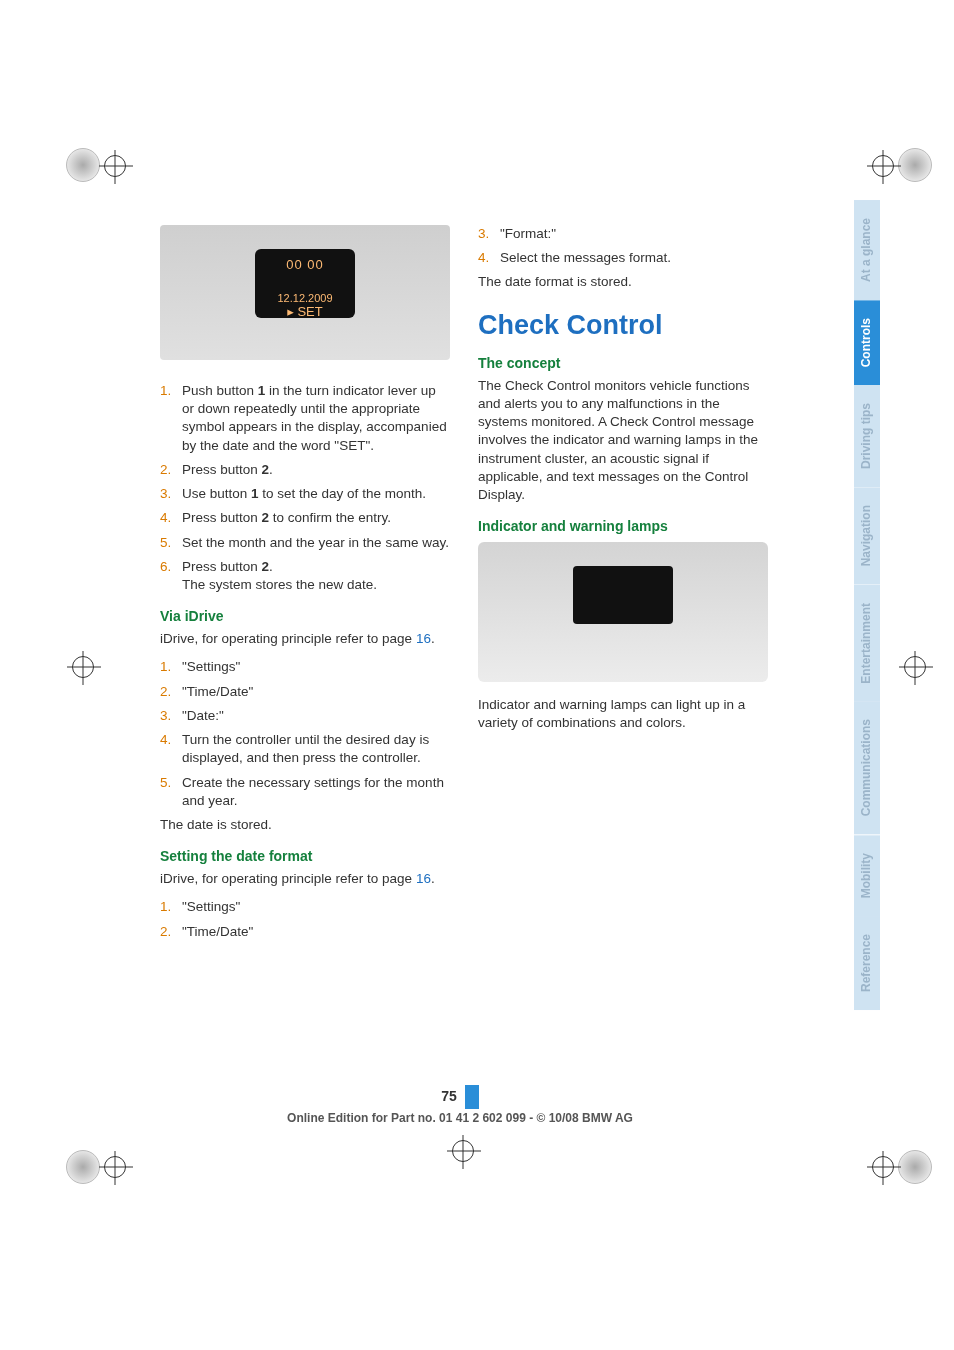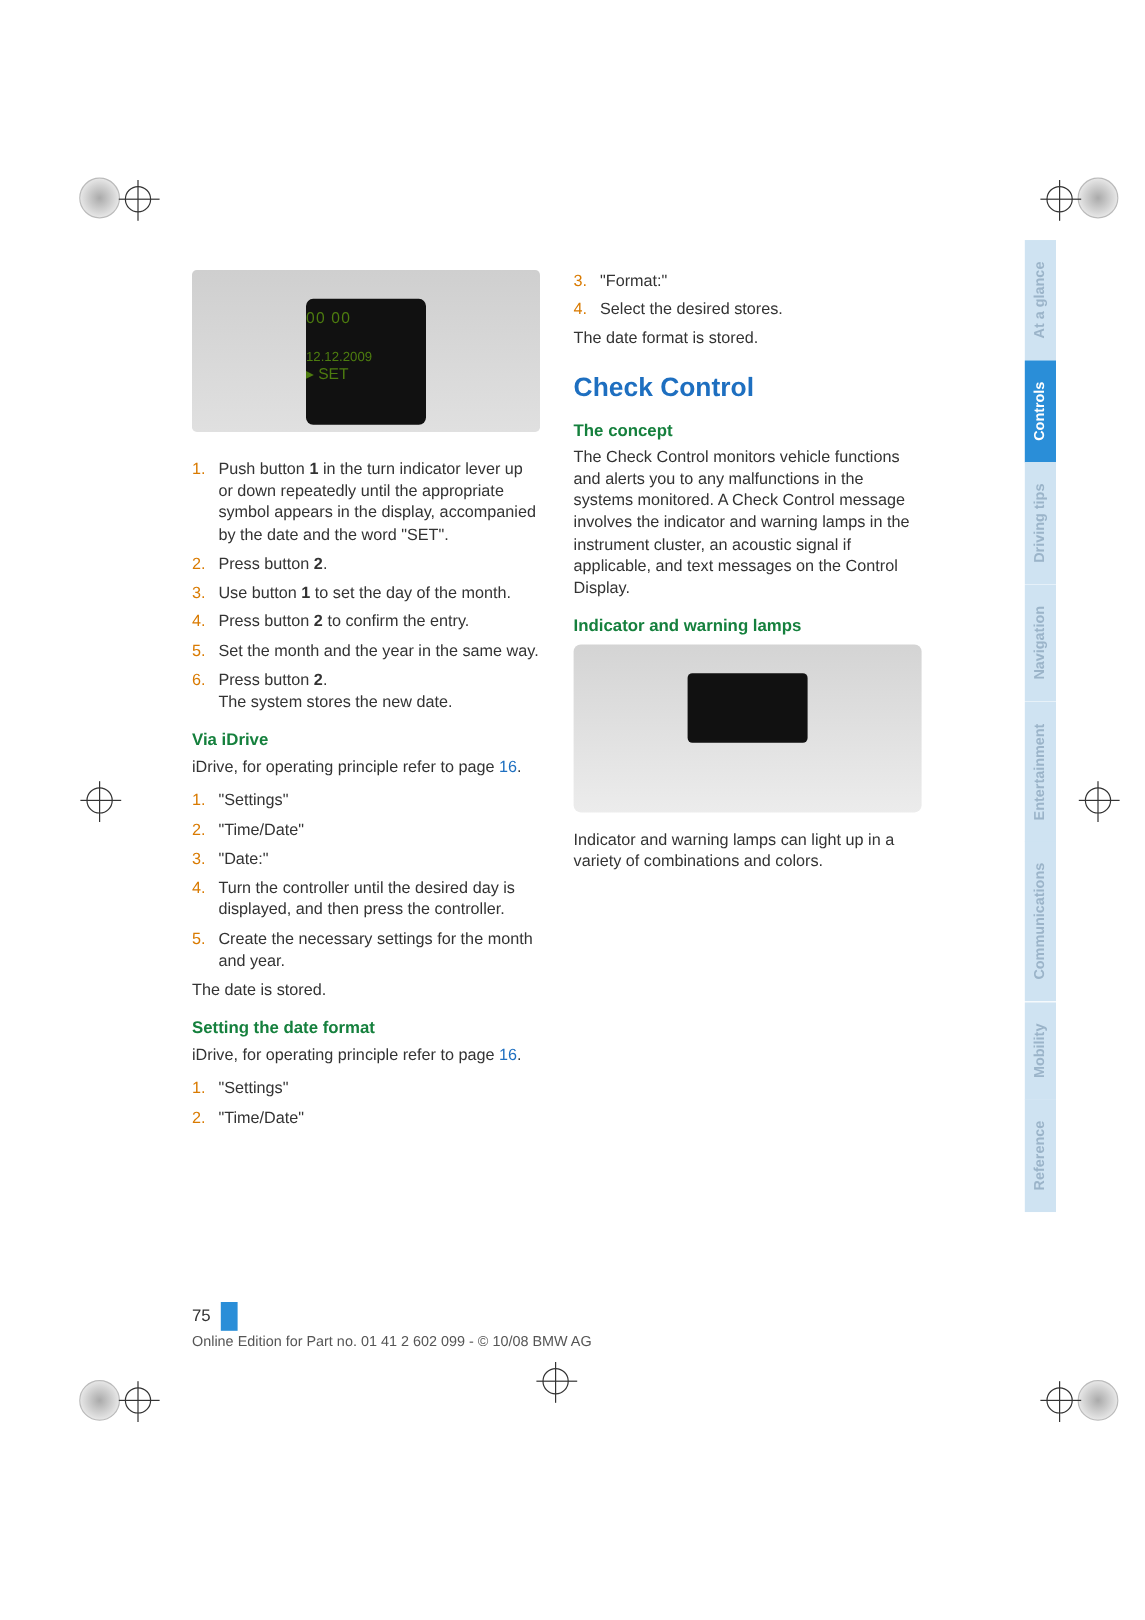--- a/index.html
+++ b/index.html
@@ -31,25 +31,25 @@
     width: 290px;
     height: 135px;
     background: linear-gradient(#cfcfcf,#e0e0e0);
     border-radius: 4px;
     margin-bottom: 22px;
     position: relative;
   }
   .fig-cluster .center-box {
     position:absolute;
     left:95px; top:24px;
-    width:100px; height:105px;
+    width:100px; height:69px;
     background:#111;
     border-radius:6px;
-    color:#4d7c0f;
-    text-align:left;
+    color:#fdba74;
+    text-align:center;
     font-size:14px;
     padding-top:8px;
   }
   .fig-cluster .center-box .row1{font-size:13px;letter-spacing:1px}
   .fig-cluster .center-box .row2{margin-top:20px;font-size:11px}
   .fig-cluster .center-box .row3{font-size:13px}
   .fig-format {
     width: 290px;
     height: 142px;
     background:#1a1a1a;
@@ -75,21 +75,21 @@
     position:absolute;left:95px;top:24px;width:100px;height:58px;
     background:#111;border-radius:4px;
   }
   
   ol.steps { list-style:none; margin:0; padding:0; }
   ol.steps li { display:flex; margin-bottom:6px; line-height:1.35; }
   ol.steps li .num { color:#d97a00; width:22px; flex-shrink:0; }
   ol.steps li .txt { flex:1; }
   .plain { margin:4px 0 10px 0; line-height:1.35; }
   .h3 { color:#15803d; font-weight:bold; font-size:14px; margin:14px 0 6px 0; }
-  .h2 { color:#1e6fc0; font-weight:bold; font-size:22px; margin:18px 0 10px 0; }
+  .h2 { color:#1e6fc0; font-weight:bold; font-size:27px; margin:18px 0 10px 0; }
   .link-num { color:#1e6fc0; }
   b { font-weight:bold; }
   
   .tabs {
     position:absolute;
     right:74px;
     top:200px;
     width:26px;
     display:flex;
     flex-direction:column;
@@ -104,23 +104,24 @@
     margin-bottom:0;
   }
   .tab.active { background:#2a8ed8; color:#fff; }
   .tab.dim { background:#cfe3f2; color:#9bb4c9; }
   
   .footer {
     position:absolute;
     left:160px;
     width:600px;
     top:1085px;
-    text-align:left;
+    text-align:center;
     font-size:12px;
     color:#555;
+    font-weight:bold;
   }
   .footer .pg { font-size:14px; color:#333; margin-bottom:2px;}
   .footer .bar {
     display:inline-block;width:14px;height:24px;background:#2a8ed8;
     vertical-align:middle;margin-left:8px;
   }
   
   .regmark {
     position:absolute;
     width:22px;height:22px;
@@ -239,21 +240,21 @@
     <div class="col">
       <ol class="steps">
         <li>
             <span class="num">3.</span>
             <span class="txt">"Format:"</span>
           </li>
       </ol>
       <ol class="steps">
         <li>
             <span class="num">4.</span>
-            <span class="txt">Select the desired stores.</span>
+            <span class="txt">Select the messages format.</span>
           </li>
       </ol>
       <p class="plain">The date format is stored.</p>
 
       <div class="h2">Check Control</div>
       <div class="h3">The concept</div>
       <p class="plain">The Check Control monitors vehicle functions and alerts you to any malfunctions in the systems monitored. A Check Control message involves the indicator and warning lamps in the instrument cluster, an acoustic signal if applicable, and text messages on the Control Display.</p>
 
       <div class="h3">Indicator and warning lamps</div>
       <div class="fig-lamps">

